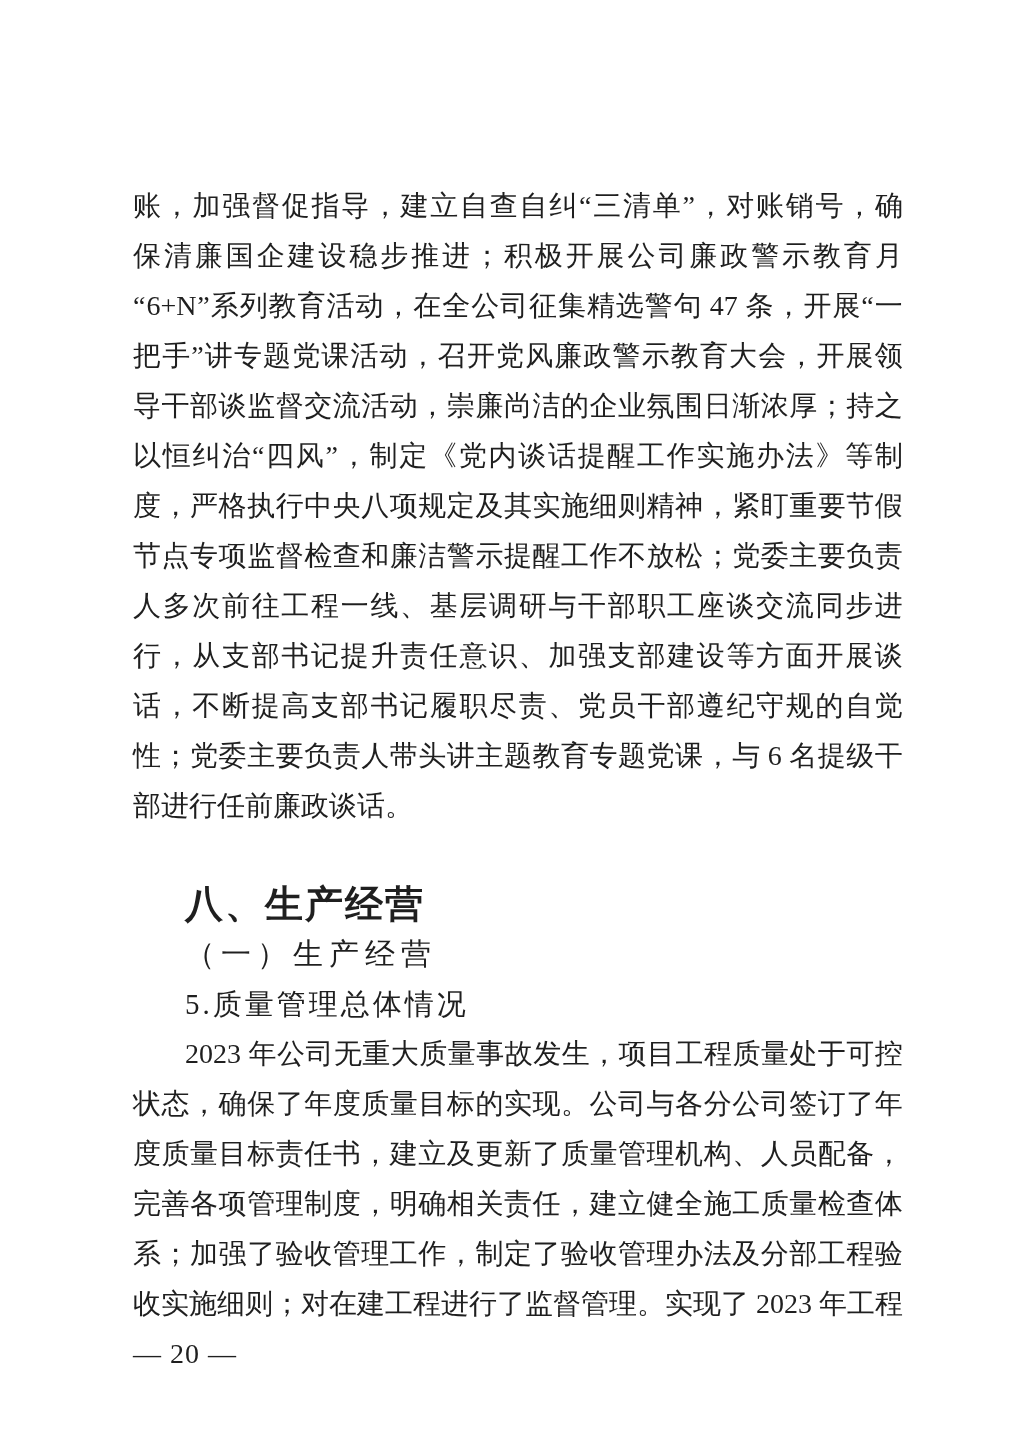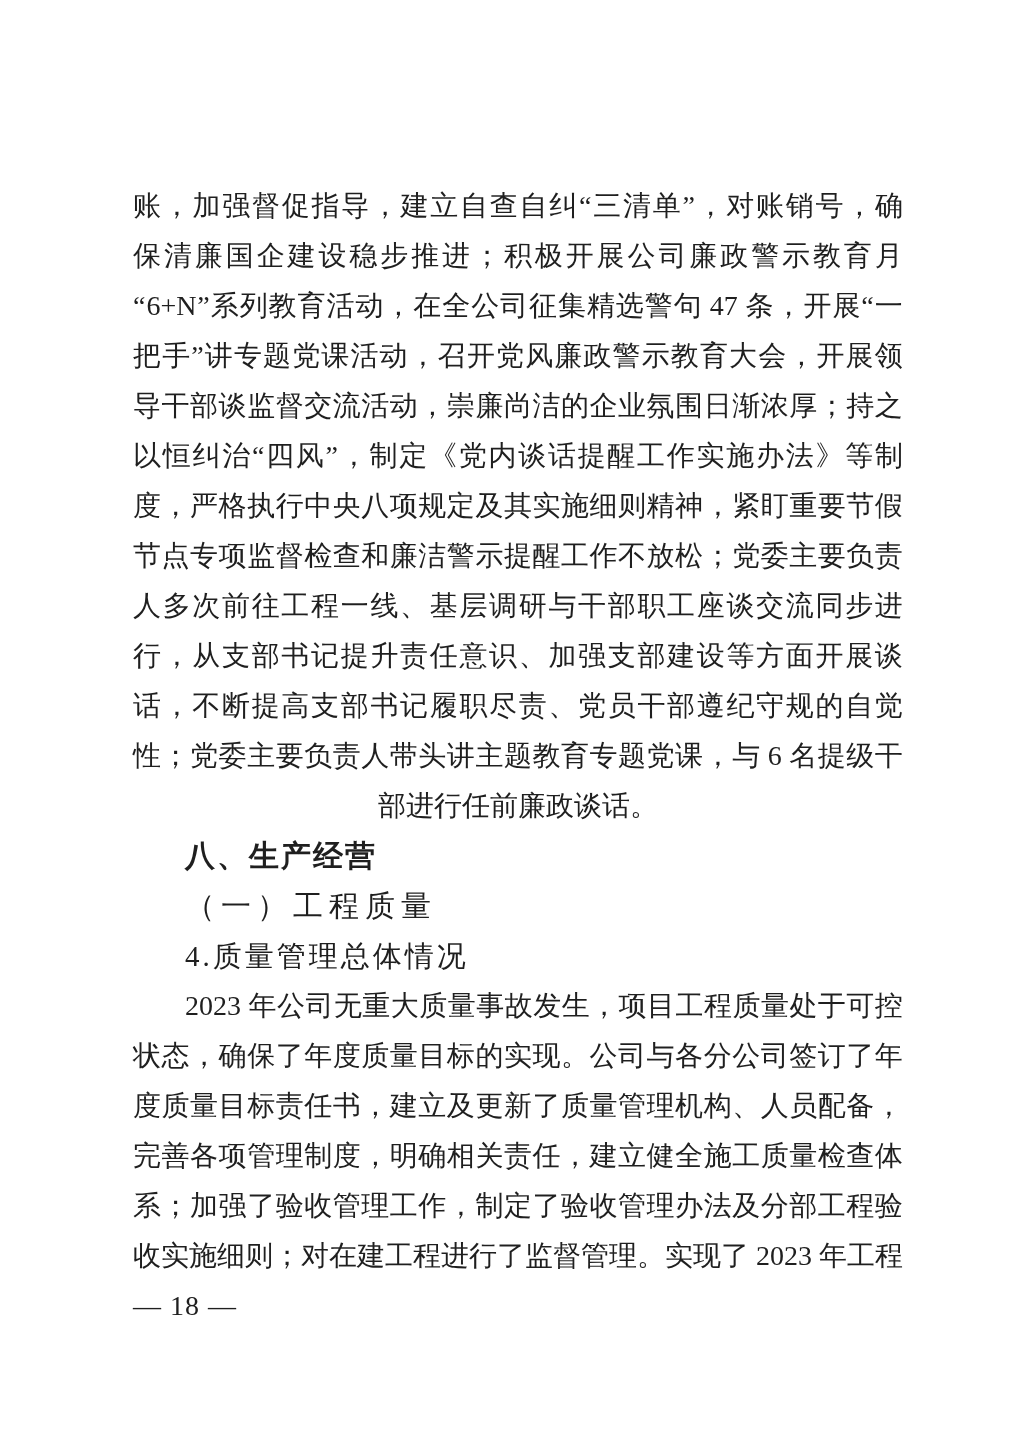--- a/index.html
+++ b/index.html
@@ -20,28 +20,29 @@
     font-size:28px;
     white-space:nowrap;
   }
   
   .jline{
     display:flex;
     justify-content:space-between;
     align-items:baseline;
   }
   .jline span{white-space:pre;}
-  .plain{text-align:center;font-family:Liberation Serif, serif;}
+  .plain{text-align:left;font-family:Liberation Serif, serif;}
   .indent{padding-left:52px;}
   .h1{
     font-family:"Liberation Sans","DejaVu Sans",sans-serif;
     font-weight:700;
-    font-size:30px;
+    font-size:38px;
     padding-left:52px;
     letter-spacing:2px;
+    margin-top:48px;
   }
   .h2{
     font-size:30px;
     padding-left:52px;
     letter-spacing:6px;
   }
   .h3{
     font-size:29px;
     padding-left:52px;
     letter-spacing:3px;
@@ -395,22 +396,22 @@
       <span>与</span>
       <span> 6 </span>
       <span>名</span>
       <span>提</span>
       <span>级</span>
       <span>干</span>
     </div>
   <div class="row plain">部进行任前廉政谈话。</div>
 
   <div class="row h1">八、生产经营</div>
-  <div class="row h2">（一）工程质量</div>
-  <div class="row h3">4.质量管理总体情况</div>
+  <div class="row h2">（一）生产经营</div>
+  <div class="row h3">5.质量管理总体情况</div>
 
   <div class="row jline indent">
       <span>2023 </span>
       <span>年</span>
       <span>公</span>
       <span>司</span>
       <span>无</span>
       <span>重</span>
       <span>大</span>
       <span>质</span>
@@ -569,15 +570,15 @@
       <span>。</span>
       <span>实</span>
       <span>现</span>
       <span>了</span>
       <span> 2023 </span>
       <span>年</span>
       <span>工</span>
       <span>程</span>
     </div>
 
-  <div class="row footer-row">— 18 —</div>
+  <div class="row footer-row">— 20 —</div>
 
 </div>
 
 </body></html>

